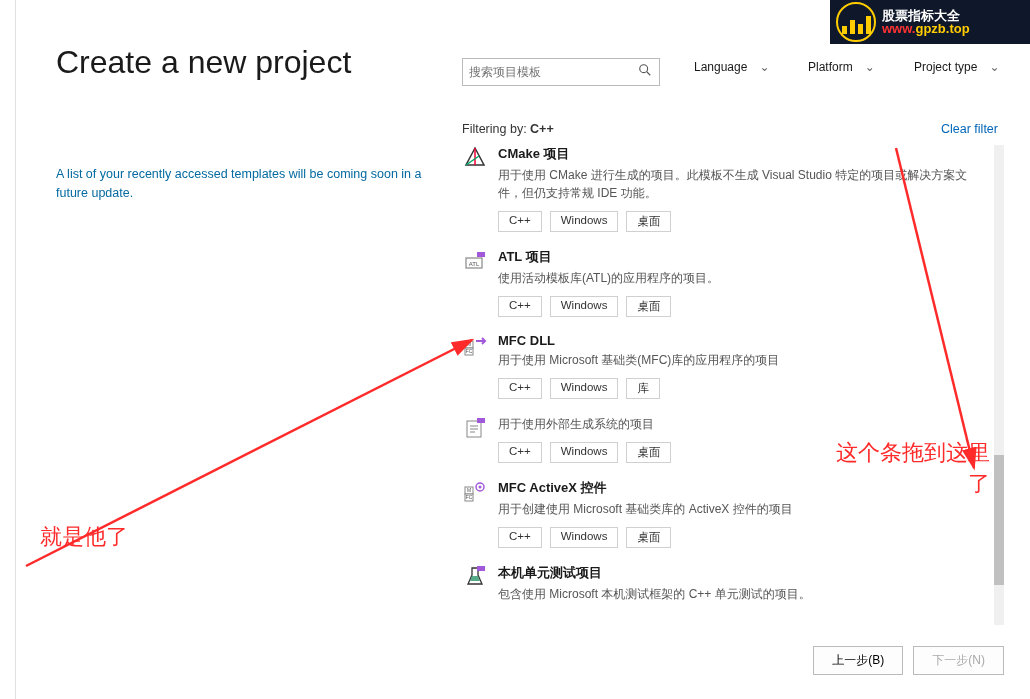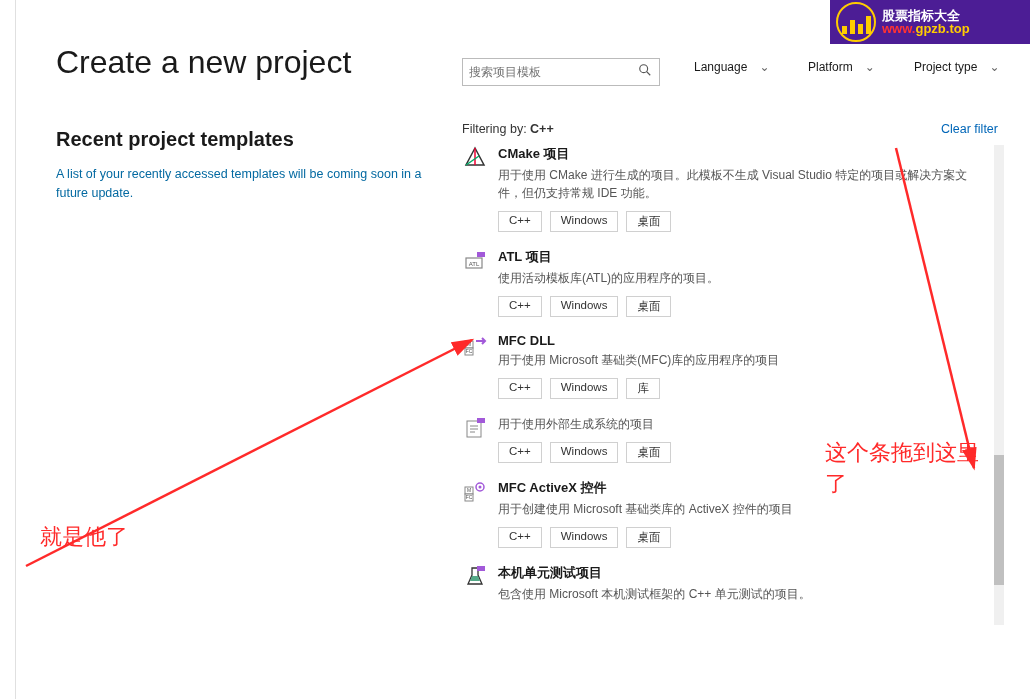--- a/index.html
+++ b/index.html
@@ -24,21 +24,21 @@
   .item-body { flex:1; min-width:0; }
   .item-title { font-size:13px; font-weight:600; color:#1a1a1a; margin-bottom:3px; }
   .item-desc { font-size:12px; color:#555; line-height:1.5; margin-bottom:9px; }
   .tag-row { display:flex; gap:8px; flex-wrap:wrap; }
   .tag { font-size:11.5px; color:#333; border:1px solid #d0d0d0; background:#fff; padding:2px 10px; border-radius:0; }
   .scrollbar-track { position:absolute; right:26px; top:145px; width:10px; height:480px; background:#f0f0f0; }
   .scrollbar-thumb { position:absolute; right:26px; top:455px; width:10px; height:130px; background:#c0c0c0; }
   .footer-buttons { position:absolute; right:26px; bottom:24px; display:flex; gap:10px; }
   .footer-buttons button { font-size:12px; padding:5px 18px; border:1px solid #bbb; background:#fdfdfd; font-family:inherit; }
   .footer-buttons button.disabled { color:#aaa; }
-  .watermark { position:absolute; right:0; top:0; width:200px; height:44px; background:#4c1d95; display:flex; align-items:center; padding:2px 6px; z-index:5; }
+  .watermark { position:absolute; right:0; top:0; width:200px; height:44px; background:#0f172a; display:flex; align-items:center; padding:2px 6px; z-index:5; }
   .wm-circle { width:40px; height:40px; border:2px solid #ffcc00; border-radius:50%; display:flex; align-items:flex-end; justify-content:center; gap:3px; padding-bottom:6px; }
   .wm-bar { width:5px; background:#ffcc00; }
   .wm-text { margin-left:6px; color:#fff; display:flex; flex-direction:column; line-height:1; }
   .wm-cn { font-size:13px; font-weight:bold; }
   .wm-url { font-size:13px; font-weight:bold; }
   .wm-url .w { color:#ff3333; }
   .wm-url .d { color:#ffcc00; }
   .annot { position:absolute; font-size:22px; color:#ff2a2a; font-weight:400; z-index:10; pointer-events:none; }
   svg.arrow { position:absolute; left:0; top:0; width:1030px; height:699px; z-index:9; pointer-events:none; }
 </style>
@@ -80,21 +80,20 @@
   </div>
   <div class="filter-drop" style="left:792px">
     <span>Platform</span>
     <span class="chev">⌄</span>
   </div>
   <div class="filter-drop" style="left:898px">
     <span>Project type</span>
     <span class="chev">⌄</span>
   </div>
 
-  <div class="section-title">Recent project templates</div>
   <div class="recent-text">A list of your recently accessed templates will be coming soon in a future update.</div>
 
   <div class="filter-label">
     <span>Filtering by:</span> <b>C++</b>
   </div>
   <div class="clear-filter">Clear filter</div>
 
   <div class="list-container">
     <div class="list-inner" id="list-inner" style="top:-10px;">
         <div class="item">
@@ -204,26 +203,30 @@
             <div class="item-title">本机单元测试项目</div>
             <div class="item-desc">包含使用 Microsoft 本机测试框架的 C++ 单元测试的项目。</div>
           </div>
         </div>
       </div>
   </div>
 
   <div class="scrollbar-track"></div>
   <div class="scrollbar-thumb"></div>
 
+  <div class="footer-buttons">
+    <button>上一步(B)</button>
+    <button class="disabled">下一步(N)</button>
+  </div>
 
 </div>
 
 <svg class="arrow">
   <defs>
     <marker id="ah" markerWidth="10" markerHeight="10" refX="8" refY="3" orient="auto">
       <path d="M0,0 L9,3 L0,6 Z" fill="#ff2a2a"></path>
     </marker>
   </defs>
   <line x1="26" y1="566" x2="472" y2="340" stroke="#ff2a2a" stroke-width="2.5" marker-end="url(#ah)"></line>
   <line x1="896" y1="148" x2="974" y2="468" stroke="#ff2a2a" stroke-width="2.5" marker-end="url(#ah)"></line>
 </svg>
 <div class="annot" style="left:40px; top:522px;text-align:right;">就是他了</div>
-<div class="annot" style="left:825px; top:438px; width:165px; line-height:1.4;">这个条拖到这里了</div>
+<div class="annot" style="left:825px; top:438px; width:165px; line-height:1.4;text-align:right;">这个条拖到这里了</div>
 
 </body></html>

